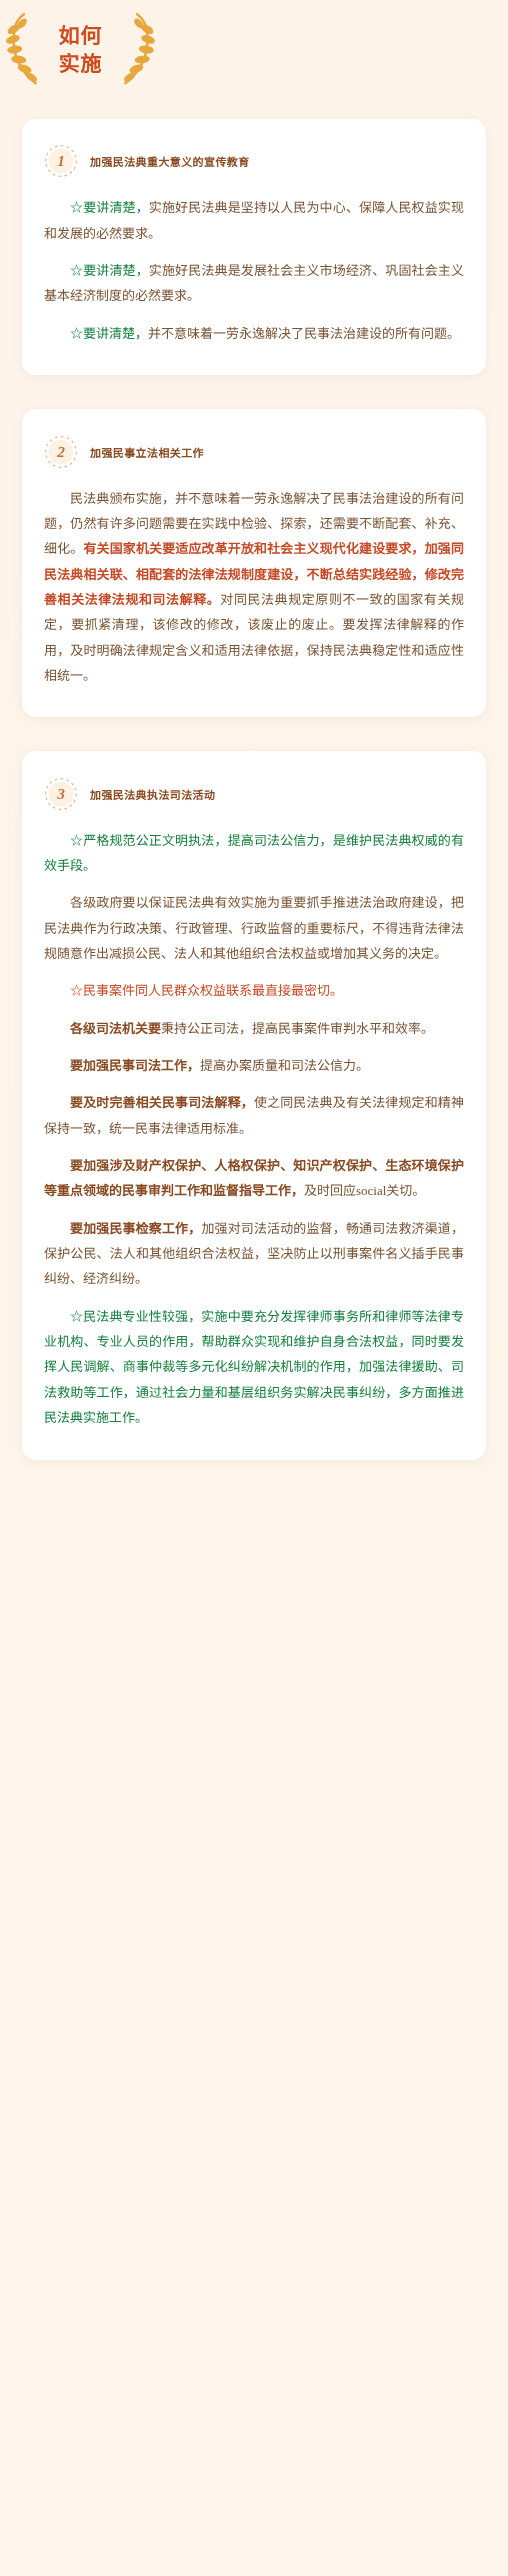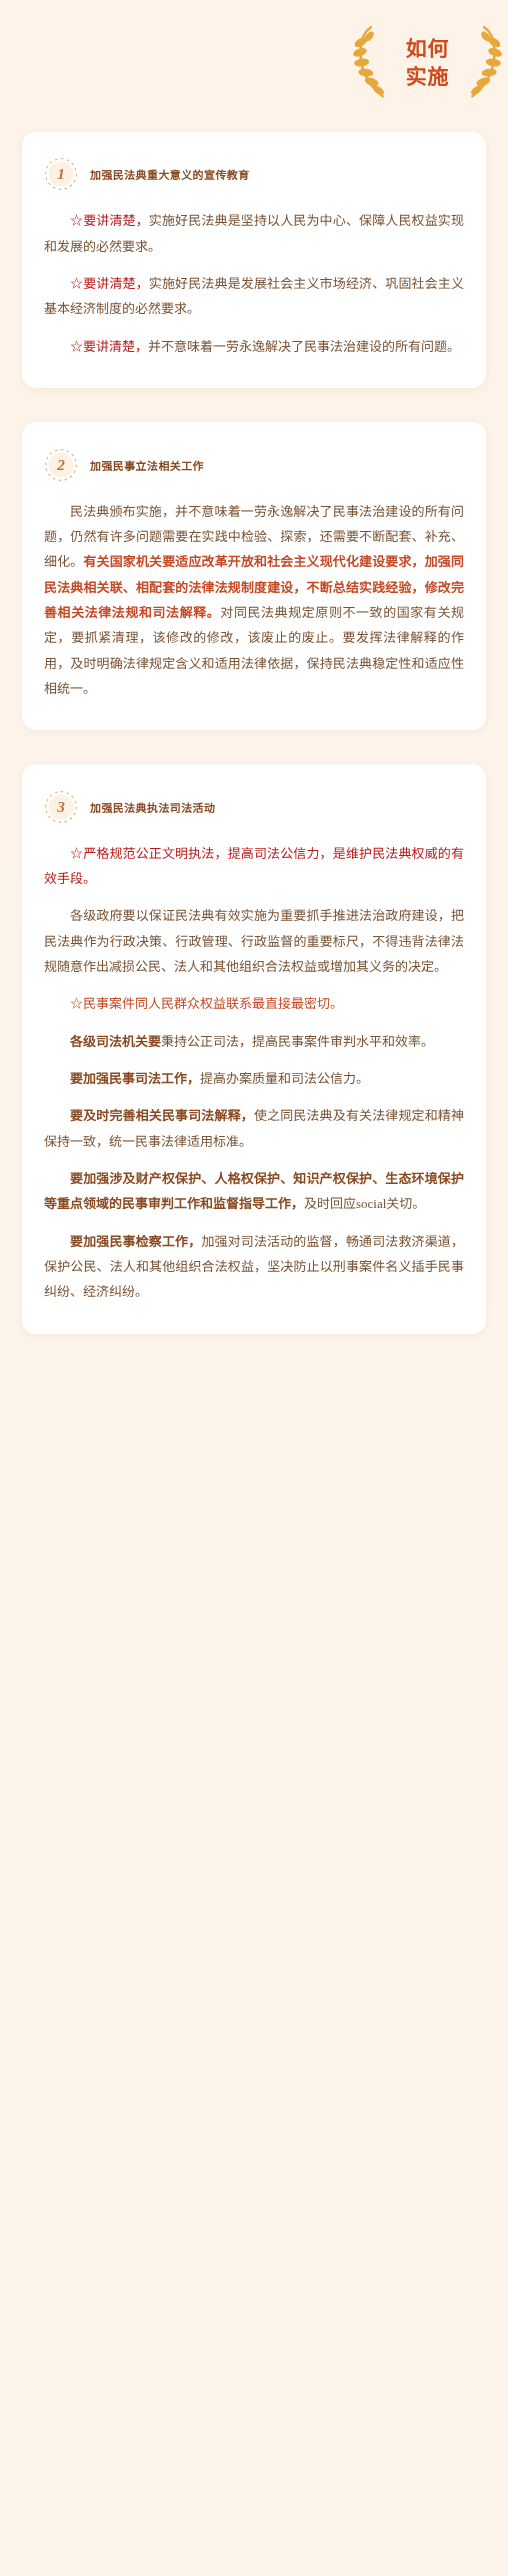--- a/index.html
+++ b/index.html
@@ -19,24 +19,24 @@
     width: 508px;
     min-height: 2576px;
     background: linear-gradient(180deg, #fdf3e8 0%, #fdf4ea 40%, #fdf5ec 100%);
     box-sizing: border-box;
     padding: 0 0 51px 0;
     position: relative;
   }
 
   
   .header {
-    padding-top: 22px;
+    padding-top: 9px;
     padding-bottom: 29px;
     display: flex;
-    justify-content: flex-end;
+    justify-content: flex-start;
   }
   .wreath {
     position: relative;
     width: 161px;
     height: 81px;
     display: flex;
     align-items: center;
     justify-content: center;
   }
   .wreath .leaf {
@@ -103,21 +103,21 @@
 
   .para {
     font-size: 13px;
     line-height: 1.95;
     text-align: justify;
     color: #7a5334;
     margin: 0 0 12px 0;
     text-indent: 2em;
   }
   .para:last-child { margin-bottom: 0; }
-  .hl-orange { color: #b91c1c; }
+  .hl-orange { color: #15803d; }
   .hl-red { color: #c64a25; font-weight: bold; }
   .hl-red-plain { color: #c64a25; margin-top: 36px; }
   .bold-brown { font-weight: bold; color: #8a4a22; }
 
   
   .bottom-pad { height: 8.5px; }
 </style>
 </head>
 <body>
 
@@ -197,18 +197,19 @@
           <div class="card-title">加强民法典执法司法活动</div>
         </div>
         <p class="para"><span class="hl-orange">☆严格规范公正文明执法，提高司法公信力，是维护民法典权威的有效手段。</span></p>
         <p class="para"><span>各级政府要以保证民法典有效实施为重要抓手推进法治政府建设，把民法典作为行政决策、行政管理、行政监督的重要标尺，不得违背法律法规随意作出减损公民、法人和其他组织合法权益或增加其义务的决定。</span></p>
         <p class="para"><span class="hl-red-plain">☆民事案件同人民群众权益联系最直接最密切。</span></p>
         <p class="para"><span class="bold-brown">各级司法机关要</span><span>秉持公正司法，提高民事案件审判水平和效率。</span></p>
         <p class="para"><span class="bold-brown">要加强民事司法工作，</span><span>提高办案质量和司法公信力。</span></p>
         <p class="para"><span class="bold-brown">要及时完善相关民事司法解释，</span><span>使之同民法典及有关法律规定和精神保持一致，统一民事法律适用标准。</span></p>
         <p class="para"><span class="bold-brown">要加强涉及财产权保护、人格权保护、知识产权保护、生态环境保护等重点领域的民事审判工作和监督指导工作，</span><span>及时回应social关切。</span></p>
         <p class="para"><span class="bold-brown">要加强民事检察工作，</span><span>加强对司法活动的监督，畅通司法救济渠道，保护公民、法人和其他组织合法权益，坚决防止以刑事案件名义插手民事纠纷、经济纠纷。</span></p>
+        <p class="para"><span class="hl-orange">☆民法典专业性较强，实施中要充分发挥律师事务所和律师等法律专业机构、专业人员的作用，帮助群众实现和维护自身合法权益，同时要发挥人民调解、商事仲裁等多元化纠纷解决机制的作用，加强法律援助、司法救助等工作，通过社会力量和基层组织务实解决民事纠纷，多方面推进民法典实施工作。</span></p>
       </div>
     </div>
 
   <div class="bottom-pad"></div>
 </div>
 
 
 </body></html>

